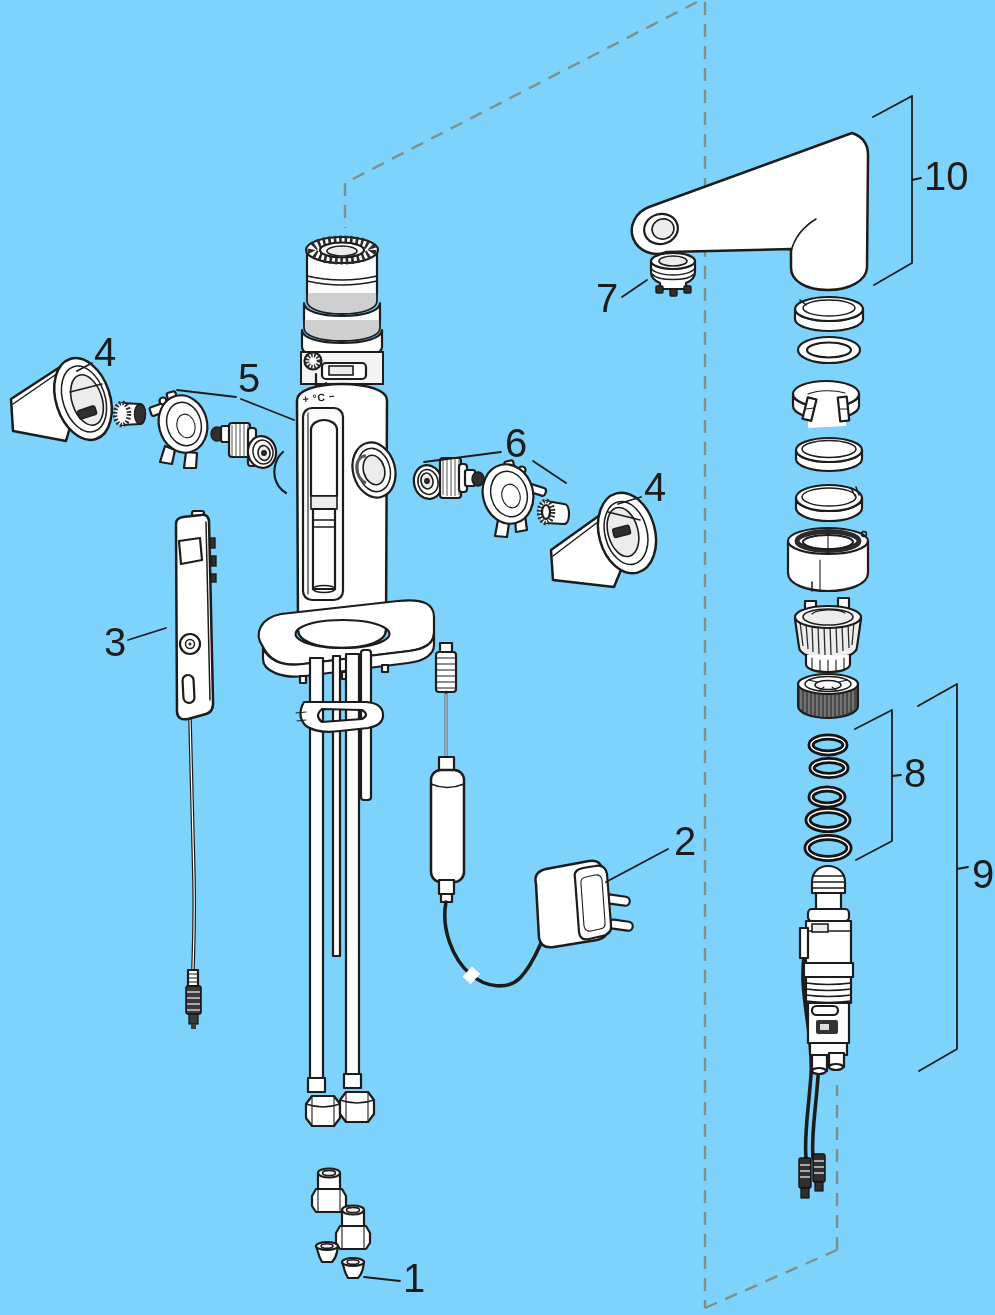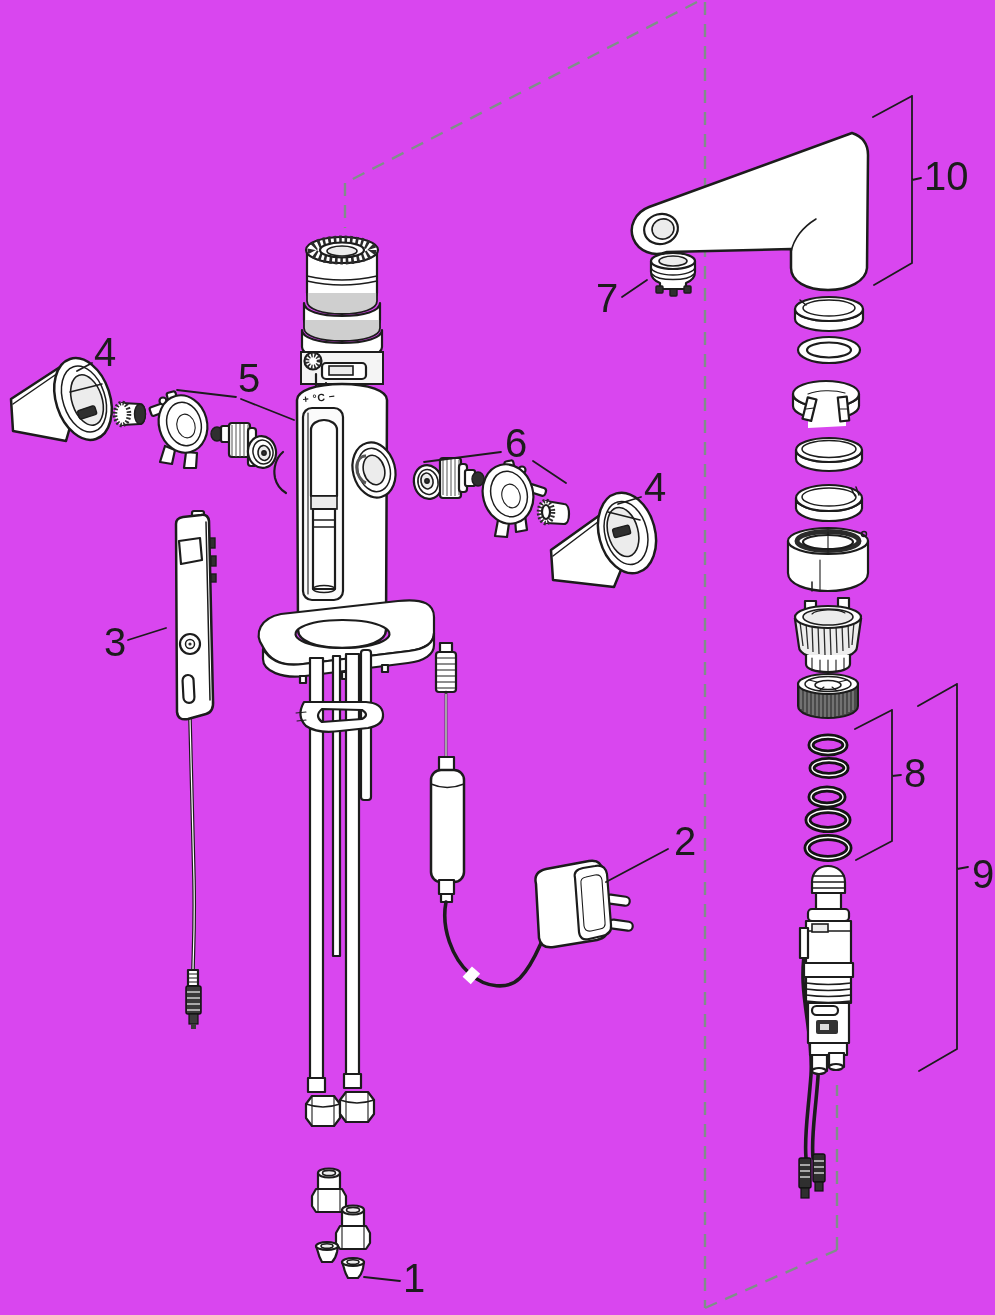--- a/index.html
+++ b/index.html
@@ -1,16 +1,16 @@
 <!DOCTYPE html>
 <html><head>
 <meta charset="utf-8">
 <style>
   html,body{margin:0;padding:0;background:#fff;}
-  .page{position:relative;width:995px;height:1315px;background:#d946ef;overflow:hidden;
+  .page{position:relative;width:995px;height:1315px;background:#7dd3fc;overflow:hidden;
         font-family:"Liberation Sans",sans-serif;}
   svg{display:block}
   .s2   {stroke:#1c1c1c;stroke-width:2.2;fill:#fff;stroke-linejoin:round;stroke-linecap:round}
   .s2n  {stroke:#1c1c1c;stroke-width:2.2;fill:none;stroke-linejoin:round;stroke-linecap:round}
   .s24  {stroke:#1c1c1c;stroke-width:2.5;fill:#fff;stroke-linejoin:round;stroke-linecap:round}
   .thin {stroke:#1c1c1c;stroke-width:1.5;fill:none;stroke-linecap:round}
   .hair {stroke:#1c1c1c;stroke-width:1.1;fill:none;stroke-linecap:round}
   .dk   {fill:#2f2f2f;stroke:#1c1c1c;stroke-width:1.4}
   .gry  {fill:#ececec;stroke:#1c1c1c;stroke-width:1.6}
   .oring{stroke:#141414;stroke-width:7;fill:none}

